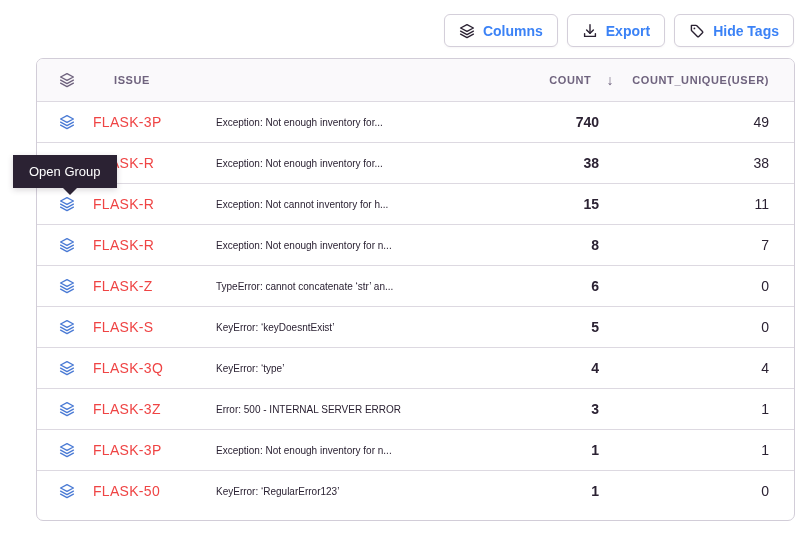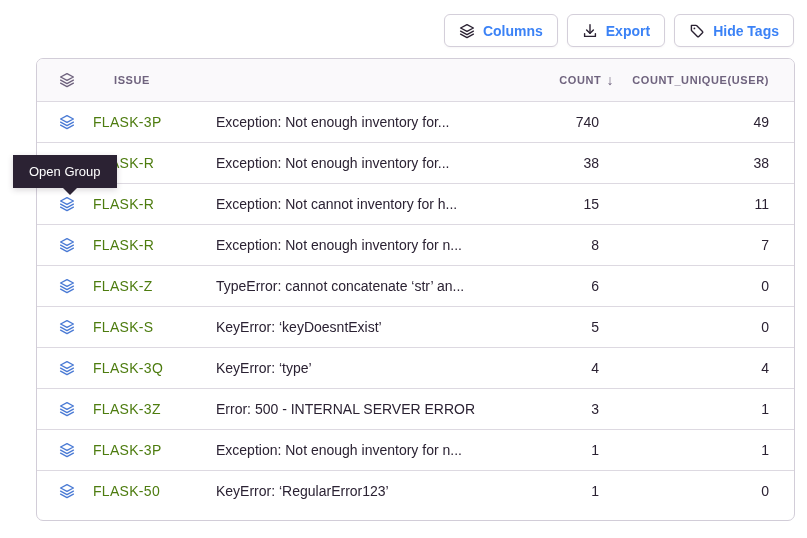--- a/index.html
+++ b/index.html
@@ -50,35 +50,35 @@
     background: #FAF9FB;
   }
   .th {
     font-size: 11px; font-weight: 700; letter-spacing: 0.6px;
     color: #6F637E; text-transform: uppercase;
   }
   .icon-cell { padding-left: 22px; display: flex; align-items: center; }
   .h-issue { grid-column: 2 / 4; margin-left: 21px; }
   .h-count {
     grid-column: 4;
-    display: flex; justify-content: flex-end; align-items: center; gap: 5px;
+    display: flex; justify-content: flex-end; align-items: center; gap: 15px;
     padding-right: 10px;
   }
   .h-unique { grid-column: 5; text-align: right; padding-right: 25px; }
   .sort-arrow { font-size: 14px; font-weight: 400; color: #6F637E; line-height: 1; }
 
   .tbody { padding-bottom: 9px; }
   .row { height: 41px; border-top: 1px solid #DDD9E1; background: #ffffff; }
   .link {
-    font-size: 14px; color: #4d7c0f; text-decoration: none; cursor: pointer;
+    font-size: 14px; color: #ef4444; text-decoration: none; cursor: pointer;
     letter-spacing: 0.3px;
   }
-  .msg { font-size: 14px; color: #2B2233; white-space: nowrap; overflow: hidden; }
+  .msg { font-size: 10px; color: #2B2233; white-space: nowrap; overflow: hidden; }
   .num { font-size: 14px; color: #2B2233; text-align: right; }
-  .count  { padding-right: 25px; }
+  .count  { padding-right: 25px; font-weight: bold; }
   .unique { padding-right: 25px; }
 
   
   .tooltip {
     position: absolute;
     left: 13px; top: 155px;
     height: 33px; line-height: 33px;
     padding: 0 16px;
     background: #2B2233;
     color: #ffffff;

